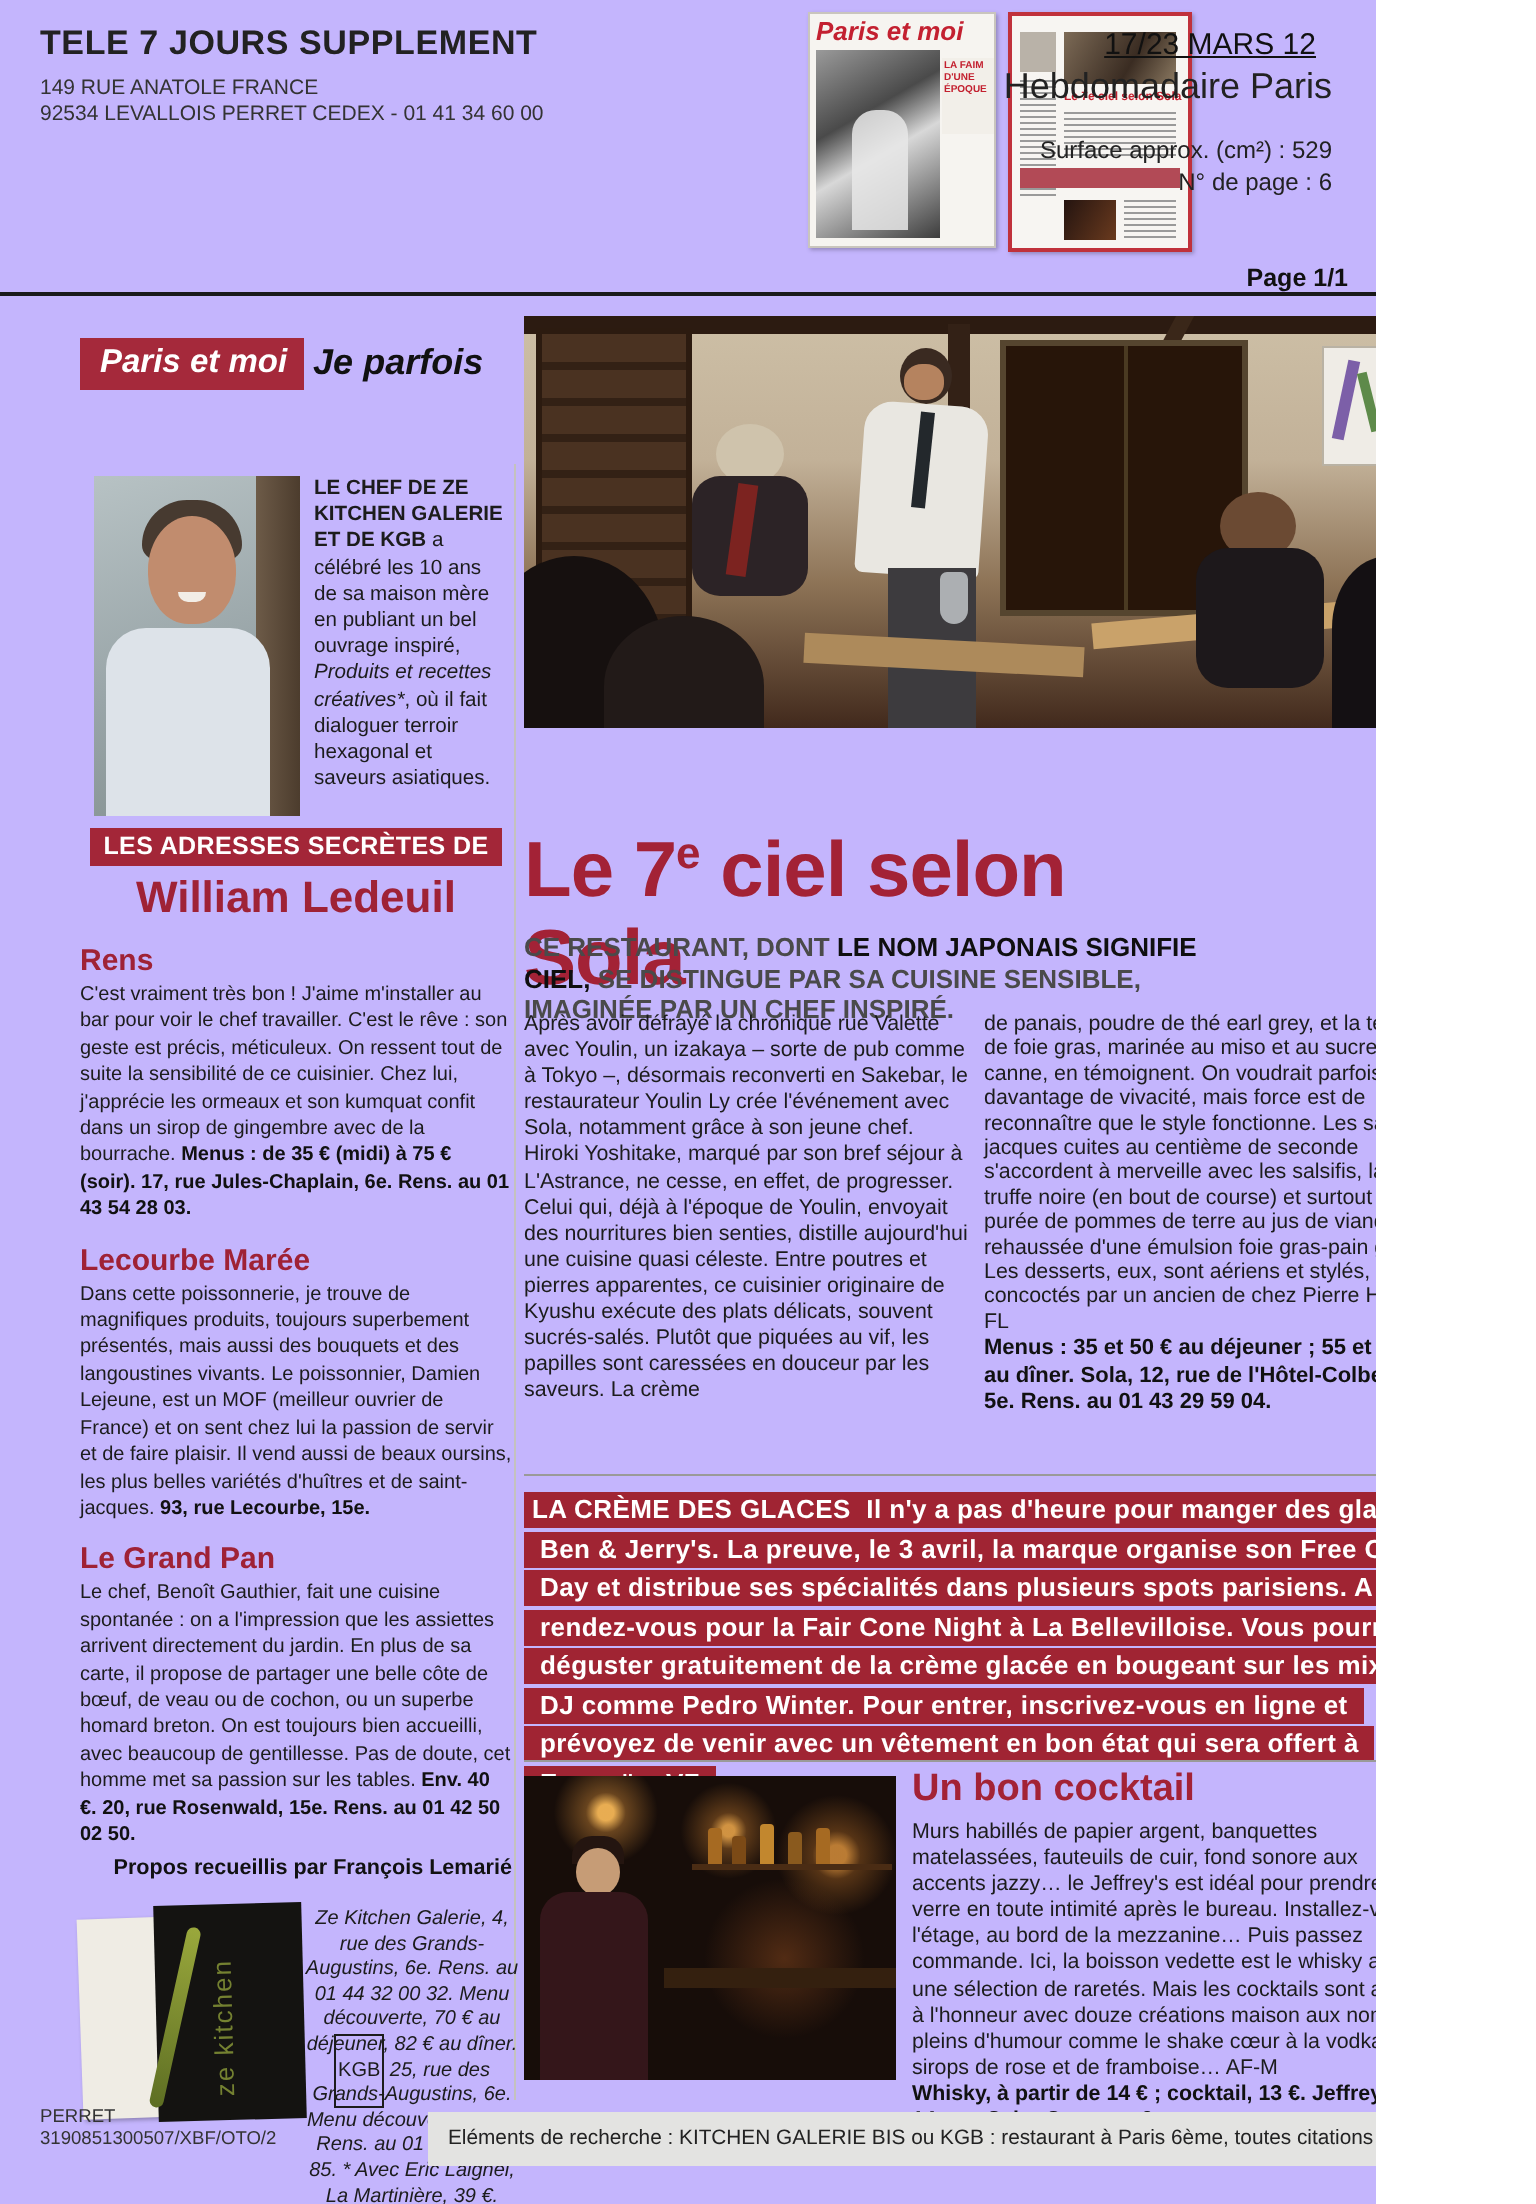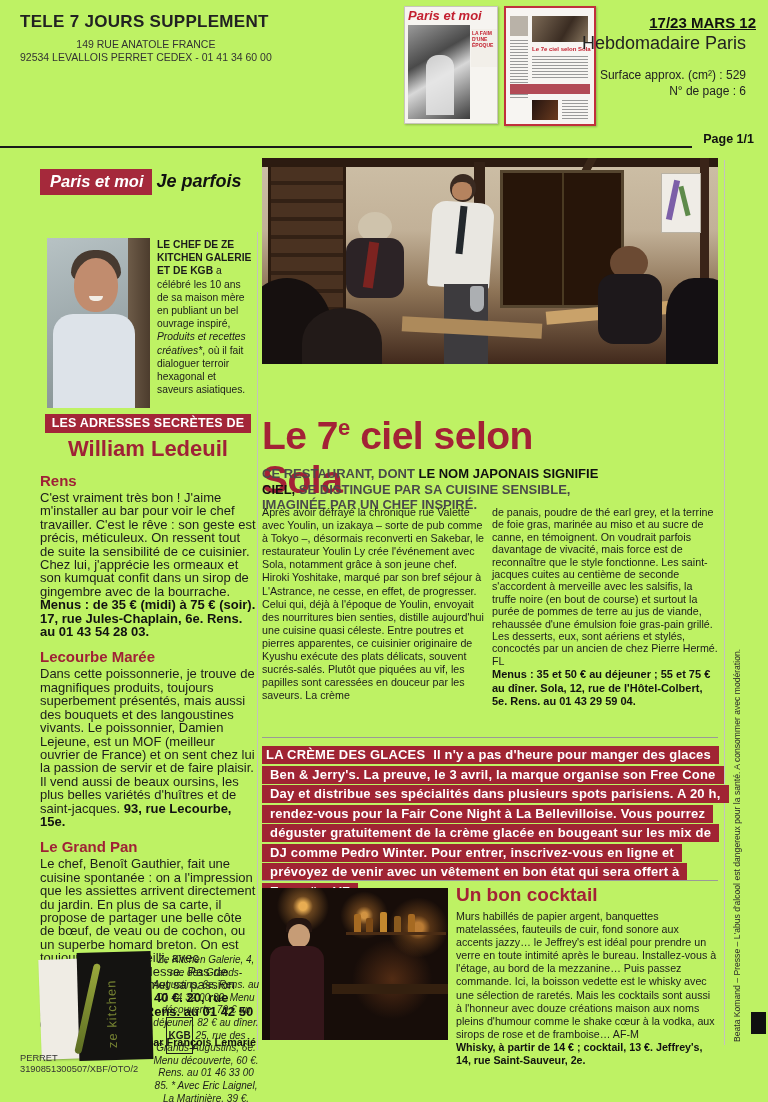--- a/index.html
+++ b/index.html
@@ -1,22 +1,22 @@
 <!DOCTYPE html>
 <html><head>
 <meta charset="utf-8">
 <style>
   html,body{margin:0;padding:0;background:#ffffff;}
-  #page{position:relative;width:768px;height:1102px;background:#bef264;overflow:hidden;
+  #page{position:relative;width:688px;height:1102px;background:#c4b5fd;overflow:hidden;
         font-family:"Liberation Sans",sans-serif;color:#1b1b1b;}
   .abs{position:absolute;}
   
   .pub-name{left:20px;top:12px;font-size:17px;font-weight:bold;letter-spacing:.3px;color:#222;}
-  .pub-addr{left:20px;top:38px;font-size:10.5px;line-height:13px;color:#333;text-align:center;}
-  .hdr-date{right:12px;top:14px;font-size:15px;font-weight:bold;text-decoration:underline;color:#111;}
+  .pub-addr{left:20px;top:38px;font-size:10.5px;line-height:13px;color:#333;}
+  .hdr-date{right:30px;top:14px;font-size:15px;font-weight:normal;text-decoration:underline;color:#111;}
   .hdr-period{right:22px;top:33px;font-size:18px;color:#222;}
   .hdr-surface{right:22px;top:68px;font-size:12px;text-align:right;color:#222;}
   .hdr-pageno{right:22px;top:84px;font-size:12px;text-align:left;color:#222;}
   .page-ind{right:14px;top:132px;font-size:12.5px;font-weight:bold;color:#111;}
   .hdr-rule{left:0;top:146px;width:692px;height:2px;background:#1a1a1a;}
   
   .thumb1{left:404px;top:6px;width:92px;height:116px;background:#f6f4f0;border:1px solid #c9c5bd;box-shadow:1px 1px 2px rgba(0,0,0,.25);overflow:hidden;}
   .t1-title{position:absolute;left:3px;top:1px;font-size:13px;font-weight:bold;font-style:italic;color:#c32030;}
   .t1-photo{position:absolute;left:3px;top:18px;width:62px;height:94px;background:linear-gradient(150deg,#9a9a9a 0%,#4a4a4a 35%,#d8d8d8 55%,#3c3c3c 100%);}
   .t1-fig{position:absolute;left:18px;top:30px;width:28px;height:60px;border-radius:12px 12px 0 0;background:#e8e8e8;opacity:.85;}
@@ -41,31 +41,31 @@
   .chef-hair{position:absolute;left:24px;top:12px;width:50px;height:30px;border-radius:24px 24px 8px 8px;background:#473a30;}
   .chef-face{position:absolute;left:27px;top:20px;width:44px;height:54px;border-radius:50% 50% 46% 46%;background:#c18c6e;}
   .chef-smile{position:absolute;left:42px;top:58px;width:14px;height:5px;border-radius:0 0 8px 8px;background:#f2ede6;}
   .chef-shirt{position:absolute;left:6px;top:76px;width:82px;height:94px;border-radius:20px 20px 0 0;background:#dde3e9;}
   .chef-text{left:157px;top:238px;width:97px;font-size:10.3px;line-height:13.2px;color:#1c1c1c;}
   
   .addr{left:40px;top:414px;width:216px;}
   .addr-kicker{display:block;margin:0 auto;width:fit-content;background:#a32638;color:#fff;font-weight:bold;font-size:12.5px;letter-spacing:.2px;padding:2px 7px 3px;}
   .addr-name{text-align:center;color:#9f2236;font-weight:bold;font-size:22px;margin-top:3px;}
   .addr-entry h3{margin:10px 0 2px;color:#9f2236;font-size:15px;font-weight:bold;}
-  .addr-entry p{margin:0;font-size:13px;line-height:13.4px;color:#1c1c1c;}
+  .addr-entry p{margin:0;font-size:10px;line-height:13.4px;color:#1c1c1c;}
   .addr-entry b{color:#111;}
   .addr-byline{text-align:right;font-weight:bold;font-size:10.8px;margin-top:4px;color:#111;}
   
   .book{left:40px;top:952px;width:118px;height:112px;}
   .book-page{position:absolute;left:0px;top:6px;width:108px;height:100px;background:#efece4;transform:rotate(-2deg);box-shadow:1px 1px 2px rgba(0,0,0,.3);}
   .book-cover{position:absolute;left:38px;top:0px;width:74px;height:108px;background:#141311;transform:rotate(-1.5deg);}
   .book-stalk{position:absolute;left:6px;top:10px;width:7px;height:92px;background:linear-gradient(180deg,#9aa83c,#5d6e23);transform:rotate(14deg);border-radius:4px;}
   .book-vtext{position:absolute;left:26px;top:96px;transform-origin:0 0;transform:rotate(-90deg);font-size:13px;color:#7f8d35;letter-spacing:1px;opacity:.9;white-space:nowrap;}
   .book-note{left:152px;top:954px;width:108px;font-size:10px;line-height:12.6px;font-style:italic;text-align:center;color:#1c1c1c;}
-  .kgb-box{border:1px solid #1c1c1c;font-style:normal;font-weight:bold;padding:12px 1px;}
+  .kgb-box{border:1px solid #1c1c1c;font-style:normal;font-weight:normal;padding:12px 1px;}
   
   .main-photo{left:262px;top:158px;width:456px;height:206px;overflow:hidden;background:linear-gradient(180deg,#cdbfa6 0%,#c2b198 35%,#8d7356 65%,#41291c 100%);}
   .mp-topbeam{position:absolute;left:0;top:0;width:100%;height:9px;background:#2c1b11;}
   .mp-ldoor{position:absolute;left:6px;top:6px;width:72px;height:152px;background:repeating-linear-gradient(180deg,#4a3221 0 14px,#332115 14px 18px);border:3px solid #2c1b10;}
   .mp-beam1{position:absolute;left:212px;top:4px;width:11px;height:150px;background:#332116;}
   .mp-beam2{position:absolute;left:438px;top:0;width:9px;height:130px;background:#3a2418;}
   .mp-diag{position:absolute;left:300px;top:-10px;width:8px;height:120px;background:#3a2719;transform:rotate(28deg);}
   .mp-door{position:absolute;left:238px;top:12px;width:118px;height:132px;background:#271509;border:3px solid #55452f;}
   .mp-door:before{content:"";position:absolute;left:50%;top:0;width:2px;height:100%;background:#4a3a22;}
   .mp-paint{position:absolute;left:400px;top:16px;width:38px;height:58px;background:#efece6;box-shadow:0 0 0 1px #b9b2a4;}
@@ -289,14 +289,17 @@
     </div>
   </div>
 
   <div class="abs credit">Beata Komand – Presse – L'abus d'alcool est dangereux pour la santé. A consommer avec modération.</div>
   <div class="abs black-mark"></div>
 
   <div class="abs ref">
     <div>PERRET</div>
     <div>3190851300507/XBF/OTO/2</div>
   </div>
+  <div class="abs search-bar">
+    <span>Eléments de recherche : KITCHEN GALERIE BIS ou KGB : restaurant à Paris 6ème, toutes citations</span>
+  </div>
 
 </div>
 
 </body></html>

